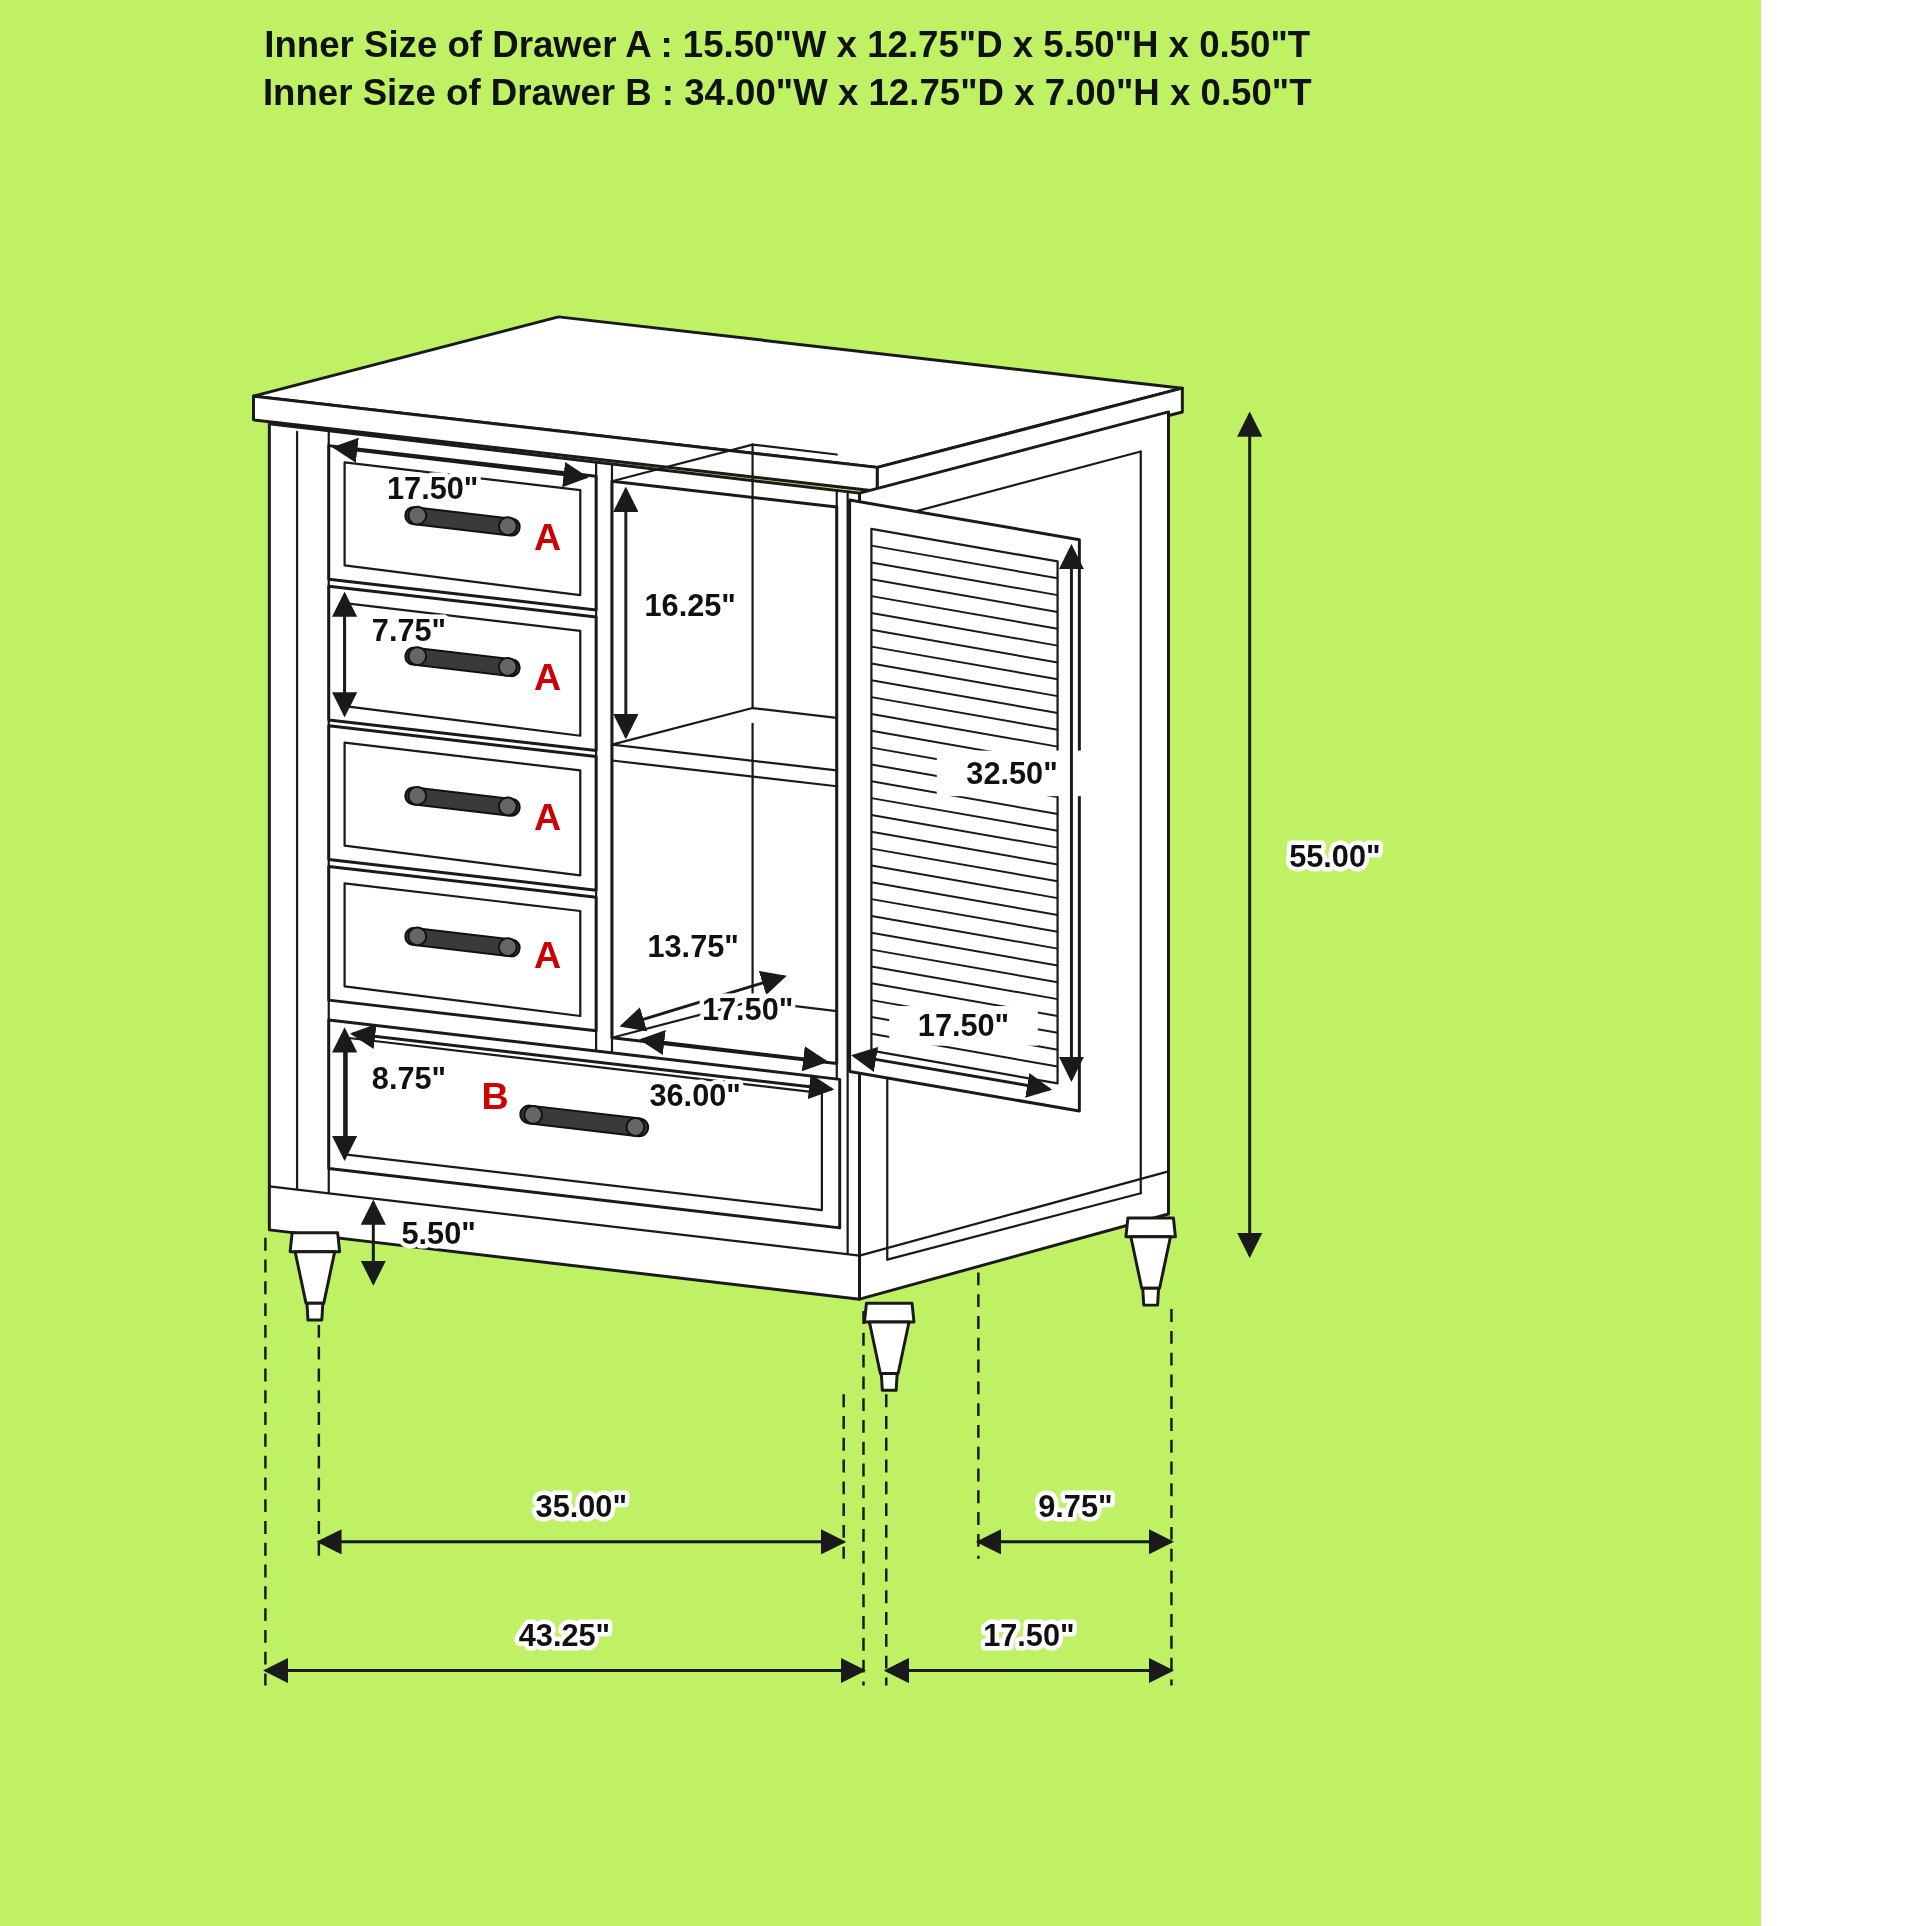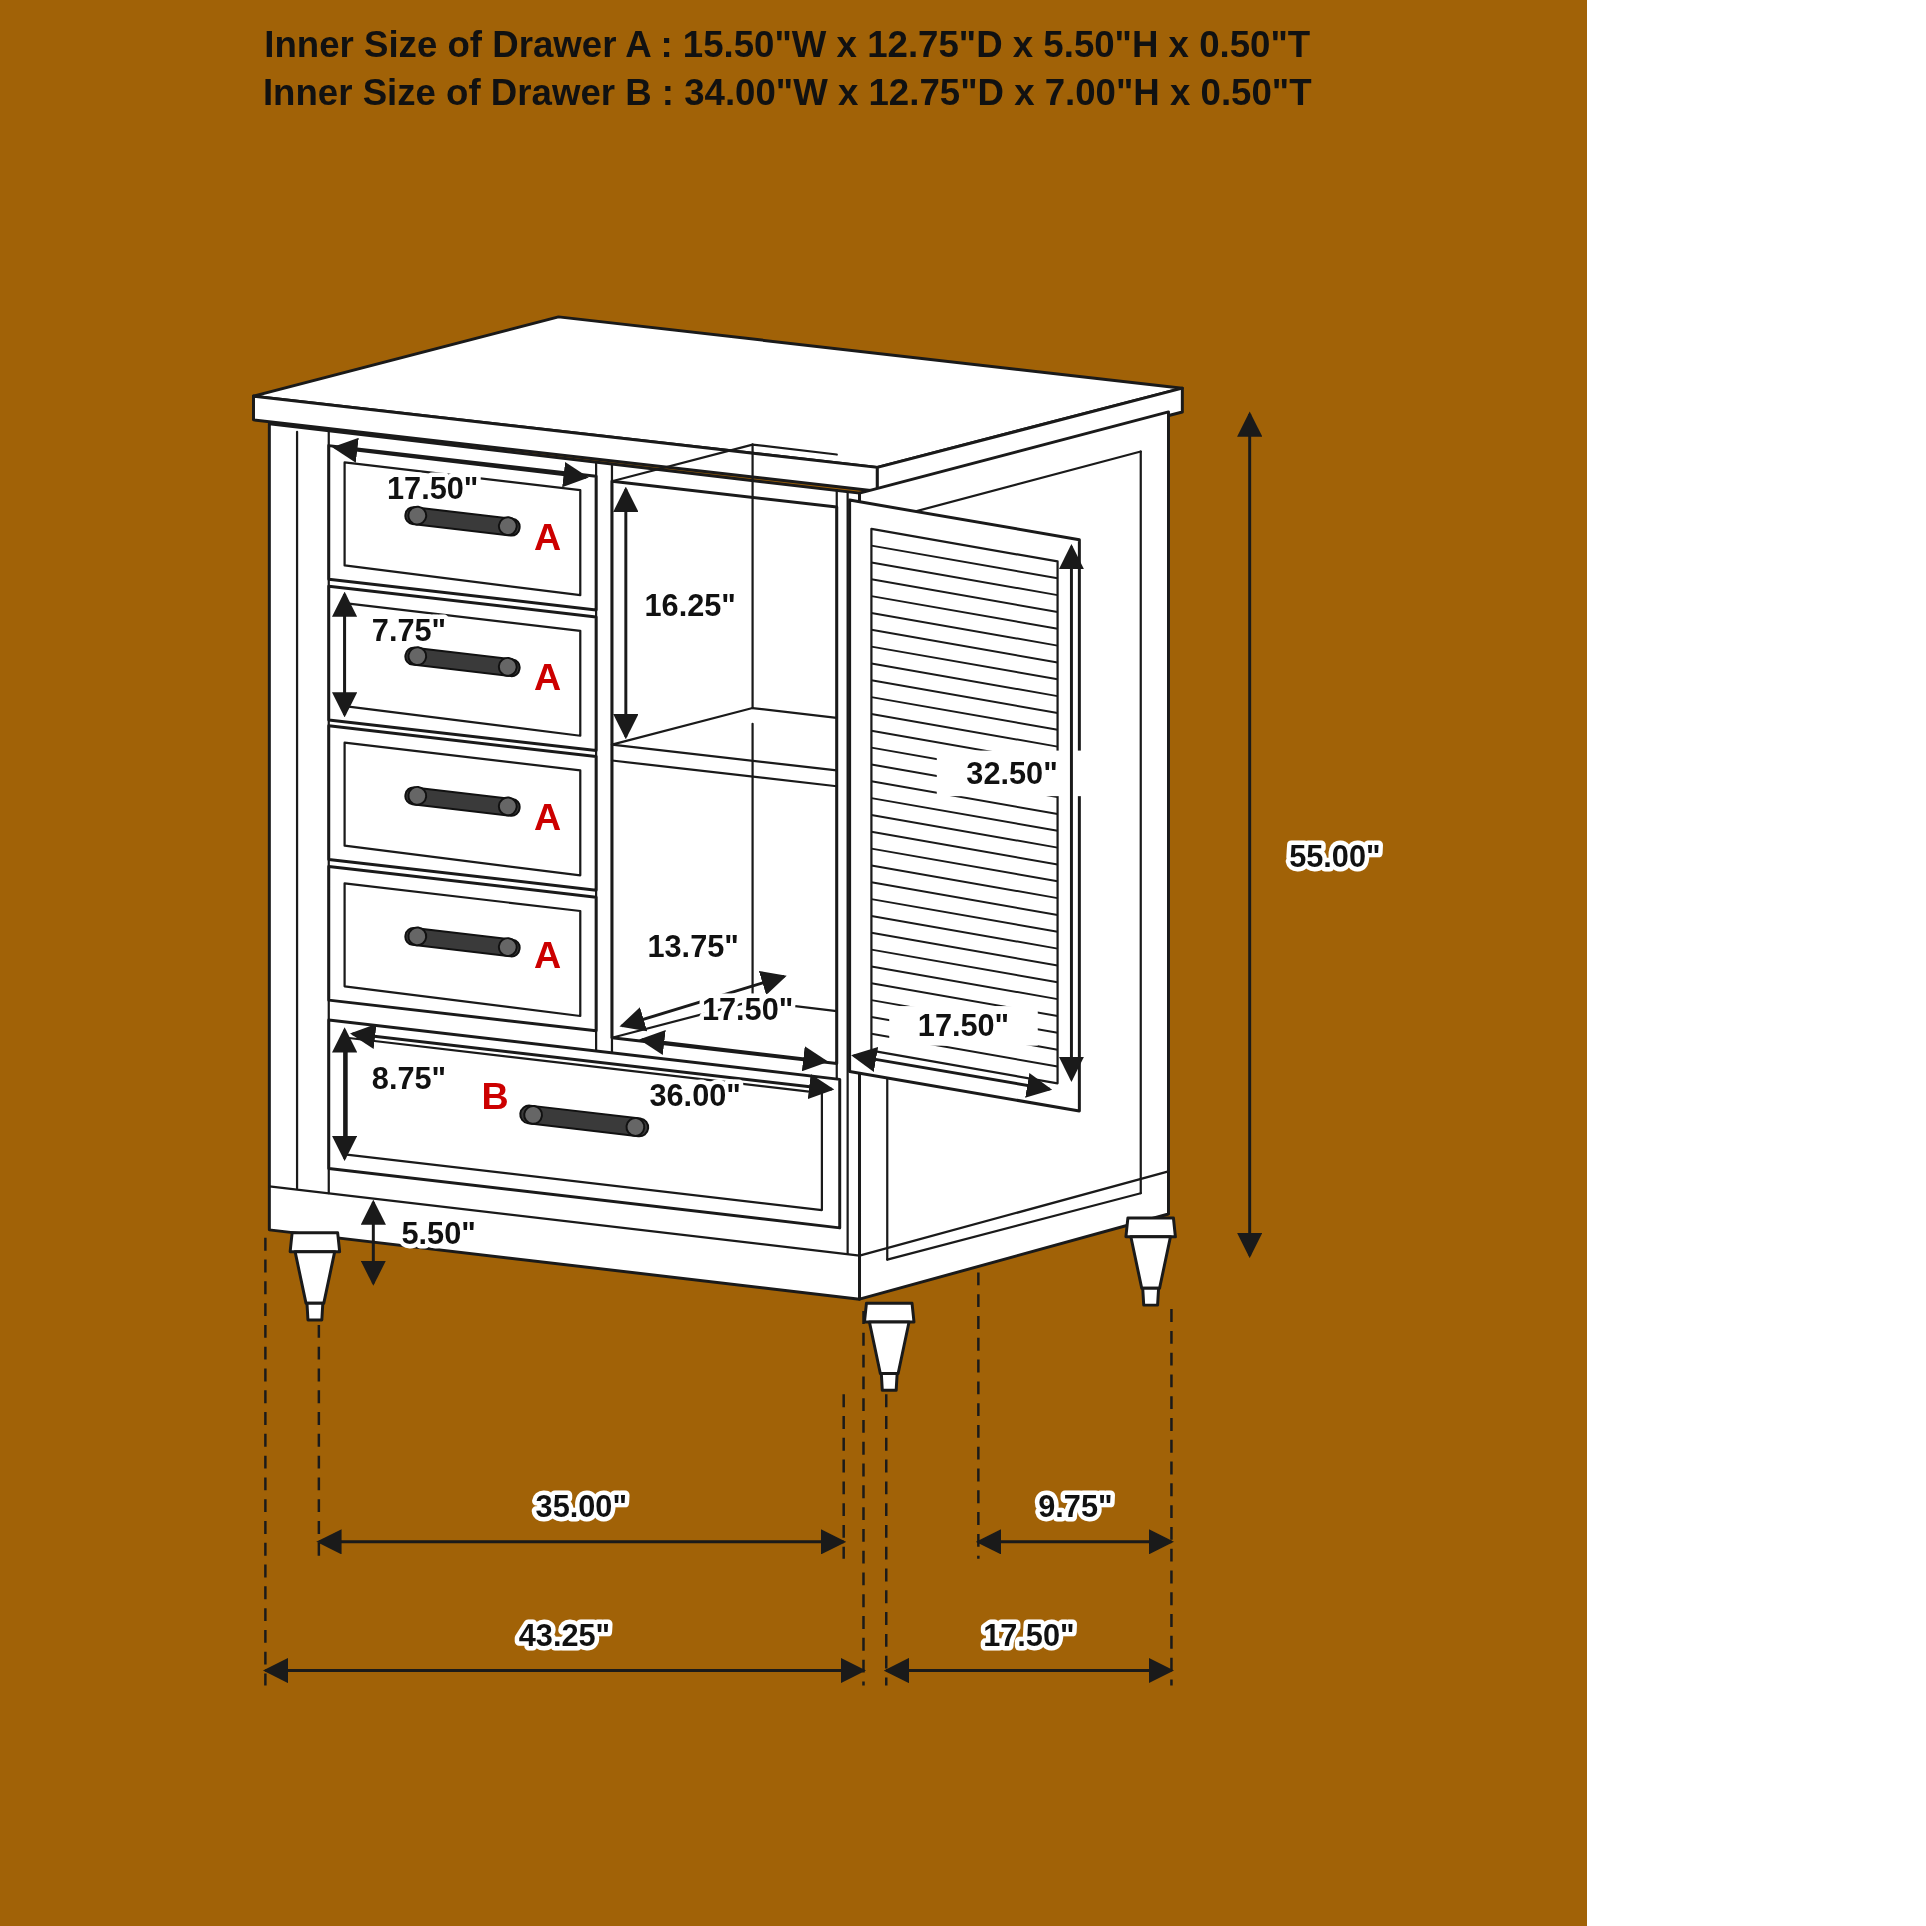--- a/index.html
+++ b/index.html
@@ -1,16 +1,16 @@
 <!DOCTYPE html>
 <html><head>
 <meta charset="utf-8">
 <style>
   html,body{margin:0;padding:0;background:#ffffff;}
-  #stage{width:1587px;height:1927px;background:#a16207;position:relative;font-family:"Liberation Sans",sans-serif;}
+  #stage{width:1761px;height:1927px;background:#bef264;position:relative;font-family:"Liberation Sans",sans-serif;}
   .face{fill:#ffffff;stroke:#1a1a1a;stroke-width:3;stroke-linejoin:round;}
   .ln{fill:none;stroke:#1a1a1a;stroke-width:3;stroke-linejoin:round;stroke-linecap:round;}
   .ln2{fill:none;stroke:#1a1a1a;stroke-width:2.25;stroke-linejoin:round;stroke-linecap:round;}
   .dimln{fill:none;stroke:#1a1a1a;stroke-width:3;}
   .dash{fill:none;stroke:#1a1a1a;stroke-width:2.5;stroke-dasharray:13 9;}
   .handle-bar{fill:#3a3a3a;stroke:#111;stroke-width:2;}
   .handle-knob{fill:#666;stroke:#111;stroke-width:2;}
   .dim-label{font-family:"Liberation Sans",sans-serif;font-weight:bold;font-size:31px;fill:#111;
     stroke:#ffffff;stroke-width:9px;paint-order:stroke;stroke-linejoin:round;text-anchor:middle;}
   .part-label{font-family:"Liberation Sans",sans-serif;font-weight:bold;font-size:38px;text-anchor:middle;}

